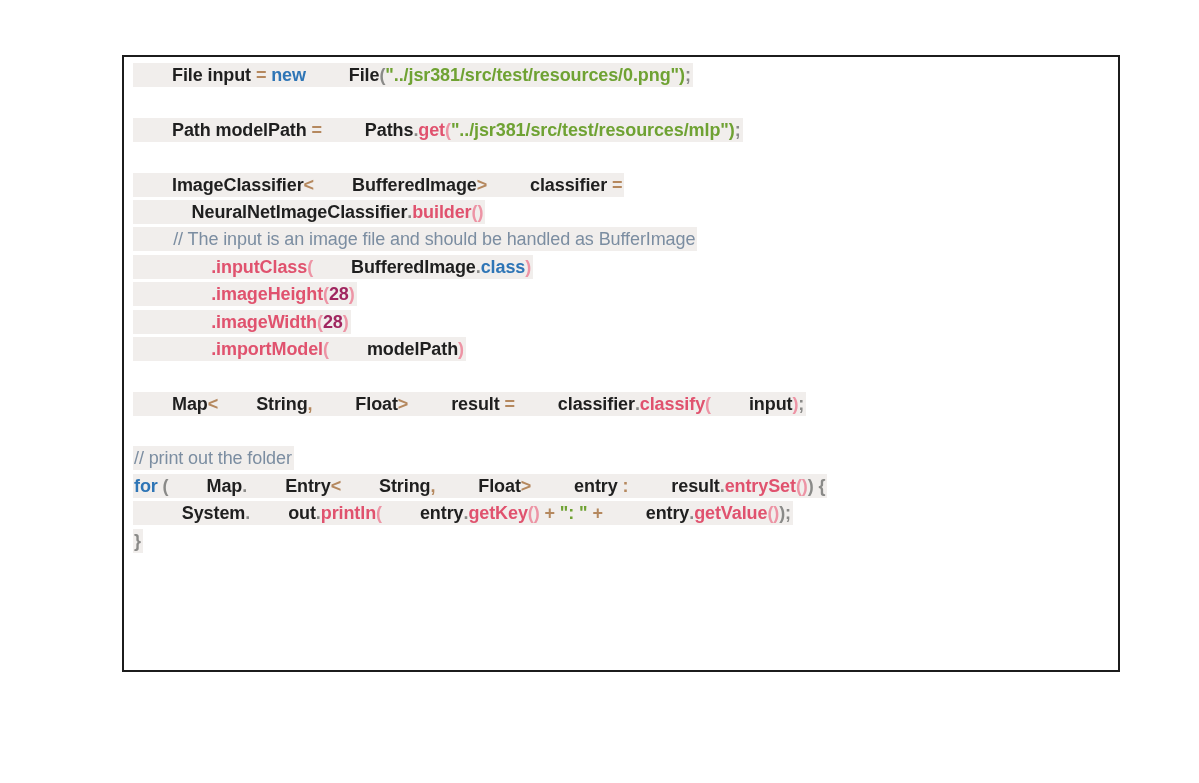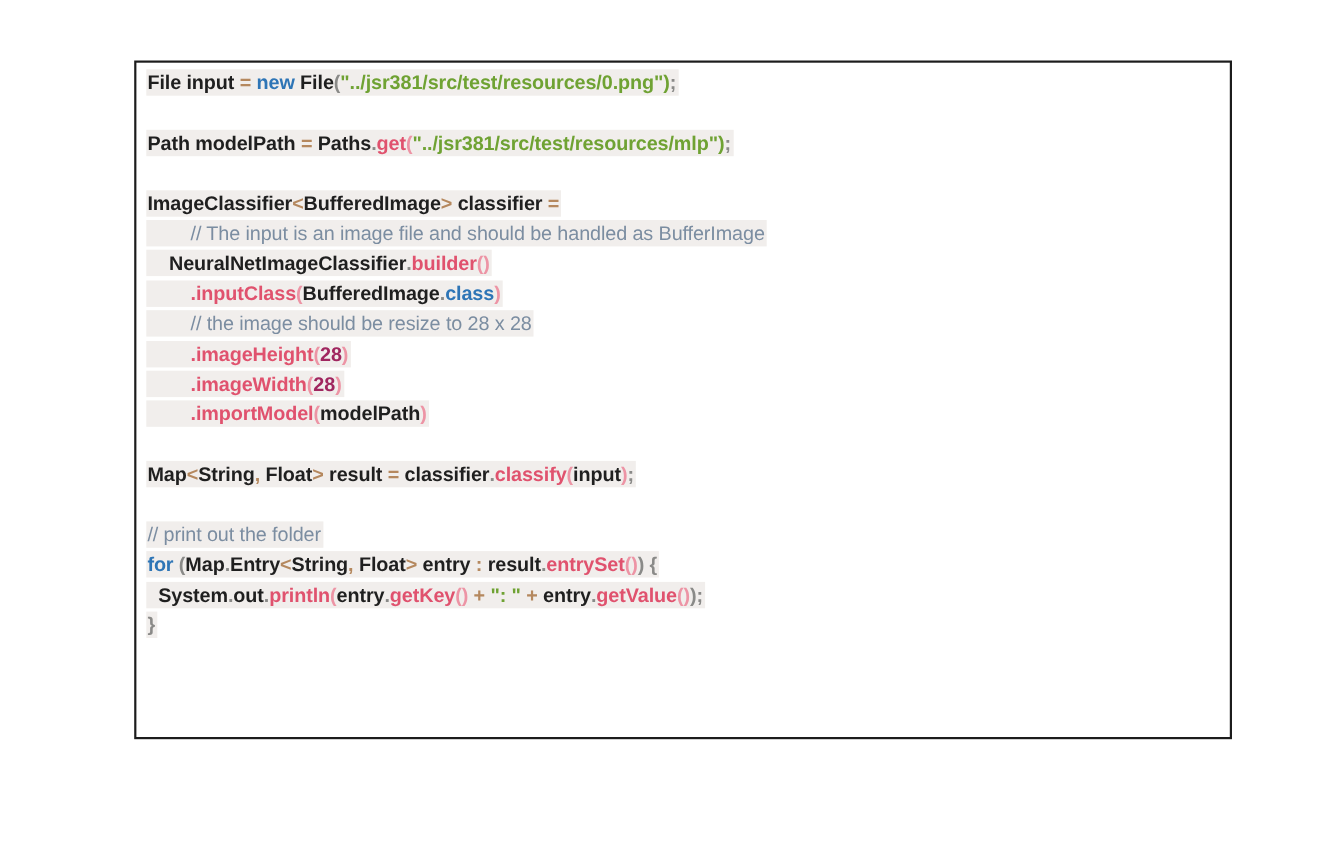--- a/index.html
+++ b/index.html
@@ -33,37 +33,36 @@
   .code-line {
     white-space: pre;
     line-height: 27.4px;
     height: 27.4px;
   }
   .line-hl {
     background: var(--hl-color, #f1eeec);
     padding: 2px 2px 2px 1px;
   }
   .tk { font-weight: 600; }
-  .tk-plain { font-weight: 700; }
+  .tk-plain { font-weight: 700; padding-left: 38px; }
   .tk-com { font-weight: 400; }
 </style>
 </head>
 <body style="background: rgb(255, 255, 255);">
 
 <div class="code-box">
   <div class="code-block">
       <div class="code-line"><span class="line-hl"><span class="tk tk-plain" style="color: rgb(31, 31, 31);">File input </span><span class="tk tk-op" style="color: rgb(181, 136, 94);">= </span><span class="tk tk-kw" style="color: rgb(46, 117, 182);">new </span><span class="tk tk-plain" style="color: rgb(31, 31, 31);">File</span><span class="tk tk-gray" style="color: rgb(138, 138, 136);">(</span><span class="tk tk-str" style="color: rgb(111, 162, 51);">"../jsr381/src/test/resources/0.png"</span><span class="tk tk-str" style="color: rgb(111, 162, 51);">)</span><span class="tk tk-gray" style="color: rgb(138, 138, 136);">;</span></span></div>
       <div class="code-line"> </div>
       <div class="code-line"><span class="line-hl"><span class="tk tk-plain" style="color: rgb(31, 31, 31);">Path modelPath </span><span class="tk tk-op" style="color: rgb(181, 136, 94);">= </span><span class="tk tk-plain" style="color: rgb(31, 31, 31);">Paths</span><span class="tk tk-gray" style="color: rgb(138, 138, 136);">.</span><span class="tk tk-meth" style="color: rgb(224, 82, 110);">get</span><span class="tk tk-methp" style="color: rgb(237, 148, 165);">(</span><span class="tk tk-str" style="color: rgb(111, 162, 51);">"../jsr381/src/test/resources/mlp"</span><span class="tk tk-str" style="color: rgb(111, 162, 51);">)</span><span class="tk tk-gray" style="color: rgb(138, 138, 136);">;</span></span></div>
       <div class="code-line"> </div>
       <div class="code-line"><span class="line-hl"><span class="tk tk-plain" style="color: rgb(31, 31, 31);">ImageClassifier</span><span class="tk tk-op" style="color: rgb(181, 136, 94);">&lt;</span><span class="tk tk-plain" style="color: rgb(31, 31, 31);">BufferedImage</span><span class="tk tk-op" style="color: rgb(181, 136, 94);">&gt; </span><span class="tk tk-plain" style="color: rgb(31, 31, 31);">classifier </span><span class="tk tk-op" style="color: rgb(181, 136, 94);">=</span></span></div>
+      <div class="code-line"><span class="line-hl"><span class="tk tk-plain" style="color: rgb(31, 31, 31);">    NeuralNetImageClassifier</span><span class="tk tk-gray" style="color: rgb(138, 138, 136);">.</span><span class="tk tk-meth" style="color: rgb(224, 82, 110);">builder</span><span class="tk tk-methp" style="color: rgb(237, 148, 165);">()</span></span></div>
       <div class="code-line"><span class="line-hl"><span class="tk tk-com" style="color: rgb(123, 141, 161);">        // The input is an image file and should be handled as BufferImage</span></span></div>
-      <div class="code-line"><span class="line-hl"><span class="tk tk-plain" style="color: rgb(31, 31, 31);">    NeuralNetImageClassifier</span><span class="tk tk-gray" style="color: rgb(138, 138, 136);">.</span><span class="tk tk-meth" style="color: rgb(224, 82, 110);">builder</span><span class="tk tk-methp" style="color: rgb(237, 148, 165);">()</span></span></div>
       <div class="code-line"><span class="line-hl"><span class="tk tk-plain" style="color: rgb(31, 31, 31);">        </span><span class="tk tk-meth" style="color: rgb(224, 82, 110);">.inputClass</span><span class="tk tk-methp" style="color: rgb(237, 148, 165);">(</span><span class="tk tk-plain" style="color: rgb(31, 31, 31);">BufferedImage</span><span class="tk tk-gray" style="color: rgb(138, 138, 136);">.</span><span class="tk tk-kw" style="color: rgb(46, 117, 182);">class</span><span class="tk tk-methp" style="color: rgb(237, 148, 165);">)</span></span></div>
-      <div class="code-line"><span class="line-hl"><span class="tk tk-com" style="color: rgb(123, 141, 161);">        // the image should be resize to 28 x 28</span></span></div>
       <div class="code-line"><span class="line-hl"><span class="tk tk-plain" style="color: rgb(31, 31, 31);">        </span><span class="tk tk-meth" style="color: rgb(224, 82, 110);">.imageHeight</span><span class="tk tk-methp" style="color: rgb(237, 148, 165);">(</span><span class="tk tk-num" style="color: rgb(160, 38, 95);">28</span><span class="tk tk-methp" style="color: rgb(237, 148, 165);">)</span></span></div>
       <div class="code-line"><span class="line-hl"><span class="tk tk-plain" style="color: rgb(31, 31, 31);">        </span><span class="tk tk-meth" style="color: rgb(224, 82, 110);">.imageWidth</span><span class="tk tk-methp" style="color: rgb(237, 148, 165);">(</span><span class="tk tk-num" style="color: rgb(160, 38, 95);">28</span><span class="tk tk-methp" style="color: rgb(237, 148, 165);">)</span></span></div>
       <div class="code-line"><span class="line-hl"><span class="tk tk-plain" style="color: rgb(31, 31, 31);">        </span><span class="tk tk-meth" style="color: rgb(224, 82, 110);">.importModel</span><span class="tk tk-methp" style="color: rgb(237, 148, 165);">(</span><span class="tk tk-plain" style="color: rgb(31, 31, 31);">modelPath</span><span class="tk tk-methp" style="color: rgb(237, 148, 165);">)</span></span></div>
       <div class="code-line"> </div>
       <div class="code-line"><span class="line-hl"><span class="tk tk-plain" style="color: rgb(31, 31, 31);">Map</span><span class="tk tk-op" style="color: rgb(181, 136, 94);">&lt;</span><span class="tk tk-plain" style="color: rgb(31, 31, 31);">String</span><span class="tk tk-op" style="color: rgb(181, 136, 94);">, </span><span class="tk tk-plain" style="color: rgb(31, 31, 31);">Float</span><span class="tk tk-op" style="color: rgb(181, 136, 94);">&gt; </span><span class="tk tk-plain" style="color: rgb(31, 31, 31);">result </span><span class="tk tk-op" style="color: rgb(181, 136, 94);">= </span><span class="tk tk-plain" style="color: rgb(31, 31, 31);">classifier</span><span class="tk tk-gray" style="color: rgb(138, 138, 136);">.</span><span class="tk tk-meth" style="color: rgb(224, 82, 110);">classify</span><span class="tk tk-methp" style="color: rgb(237, 148, 165);">(</span><span class="tk tk-plain" style="color: rgb(31, 31, 31);">input</span><span class="tk tk-methp" style="color: rgb(237, 148, 165);">)</span><span class="tk tk-gray" style="color: rgb(138, 138, 136);">;</span></span></div>
       <div class="code-line"> </div>
       <div class="code-line"><span class="line-hl"><span class="tk tk-com" style="color: rgb(123, 141, 161);">// print out the folder</span></span></div>
       <div class="code-line"><span class="line-hl"><span class="tk tk-kw" style="color: rgb(46, 117, 182);">for </span><span class="tk tk-gray" style="color: rgb(138, 138, 136);">(</span><span class="tk tk-plain" style="color: rgb(31, 31, 31);">Map</span><span class="tk tk-gray" style="color: rgb(138, 138, 136);">.</span><span class="tk tk-plain" style="color: rgb(31, 31, 31);">Entry</span><span class="tk tk-op" style="color: rgb(181, 136, 94);">&lt;</span><span class="tk tk-plain" style="color: rgb(31, 31, 31);">String</span><span class="tk tk-op" style="color: rgb(181, 136, 94);">, </span><span class="tk tk-plain" style="color: rgb(31, 31, 31);">Float</span><span class="tk tk-op" style="color: rgb(181, 136, 94);">&gt; </span><span class="tk tk-plain" style="color: rgb(31, 31, 31);">entry </span><span class="tk tk-op" style="color: rgb(181, 136, 94);">: </span><span class="tk tk-plain" style="color: rgb(31, 31, 31);">result</span><span class="tk tk-gray" style="color: rgb(138, 138, 136);">.</span><span class="tk tk-meth" style="color: rgb(224, 82, 110);">entrySet</span><span class="tk tk-methp" style="color: rgb(237, 148, 165);">()</span><span class="tk tk-gray" style="color: rgb(138, 138, 136);">) {</span></span></div>
       <div class="code-line"><span class="line-hl"><span class="tk tk-plain" style="color: rgb(31, 31, 31);">  System</span><span class="tk tk-gray" style="color: rgb(138, 138, 136);">.</span><span class="tk tk-plain" style="color: rgb(31, 31, 31);">out</span><span class="tk tk-gray" style="color: rgb(138, 138, 136);">.</span><span class="tk tk-meth" style="color: rgb(224, 82, 110);">println</span><span class="tk tk-methp" style="color: rgb(237, 148, 165);">(</span><span class="tk tk-plain" style="color: rgb(31, 31, 31);">entry</span><span class="tk tk-gray" style="color: rgb(138, 138, 136);">.</span><span class="tk tk-meth" style="color: rgb(224, 82, 110);">getKey</span><span class="tk tk-methp" style="color: rgb(237, 148, 165);">()</span><span class="tk tk-op" style="color: rgb(181, 136, 94);"> + </span><span class="tk tk-str" style="color: rgb(111, 162, 51);">": "</span><span class="tk tk-op" style="color: rgb(181, 136, 94);"> + </span><span class="tk tk-plain" style="color: rgb(31, 31, 31);">entry</span><span class="tk tk-gray" style="color: rgb(138, 138, 136);">.</span><span class="tk tk-meth" style="color: rgb(224, 82, 110);">getValue</span><span class="tk tk-methp" style="color: rgb(237, 148, 165);">()</span><span class="tk tk-gray" style="color: rgb(138, 138, 136);">);</span></span></div>
       <div class="code-line"><span class="line-hl"><span class="tk tk-gray" style="color: rgb(138, 138, 136);">}</span></span></div>

